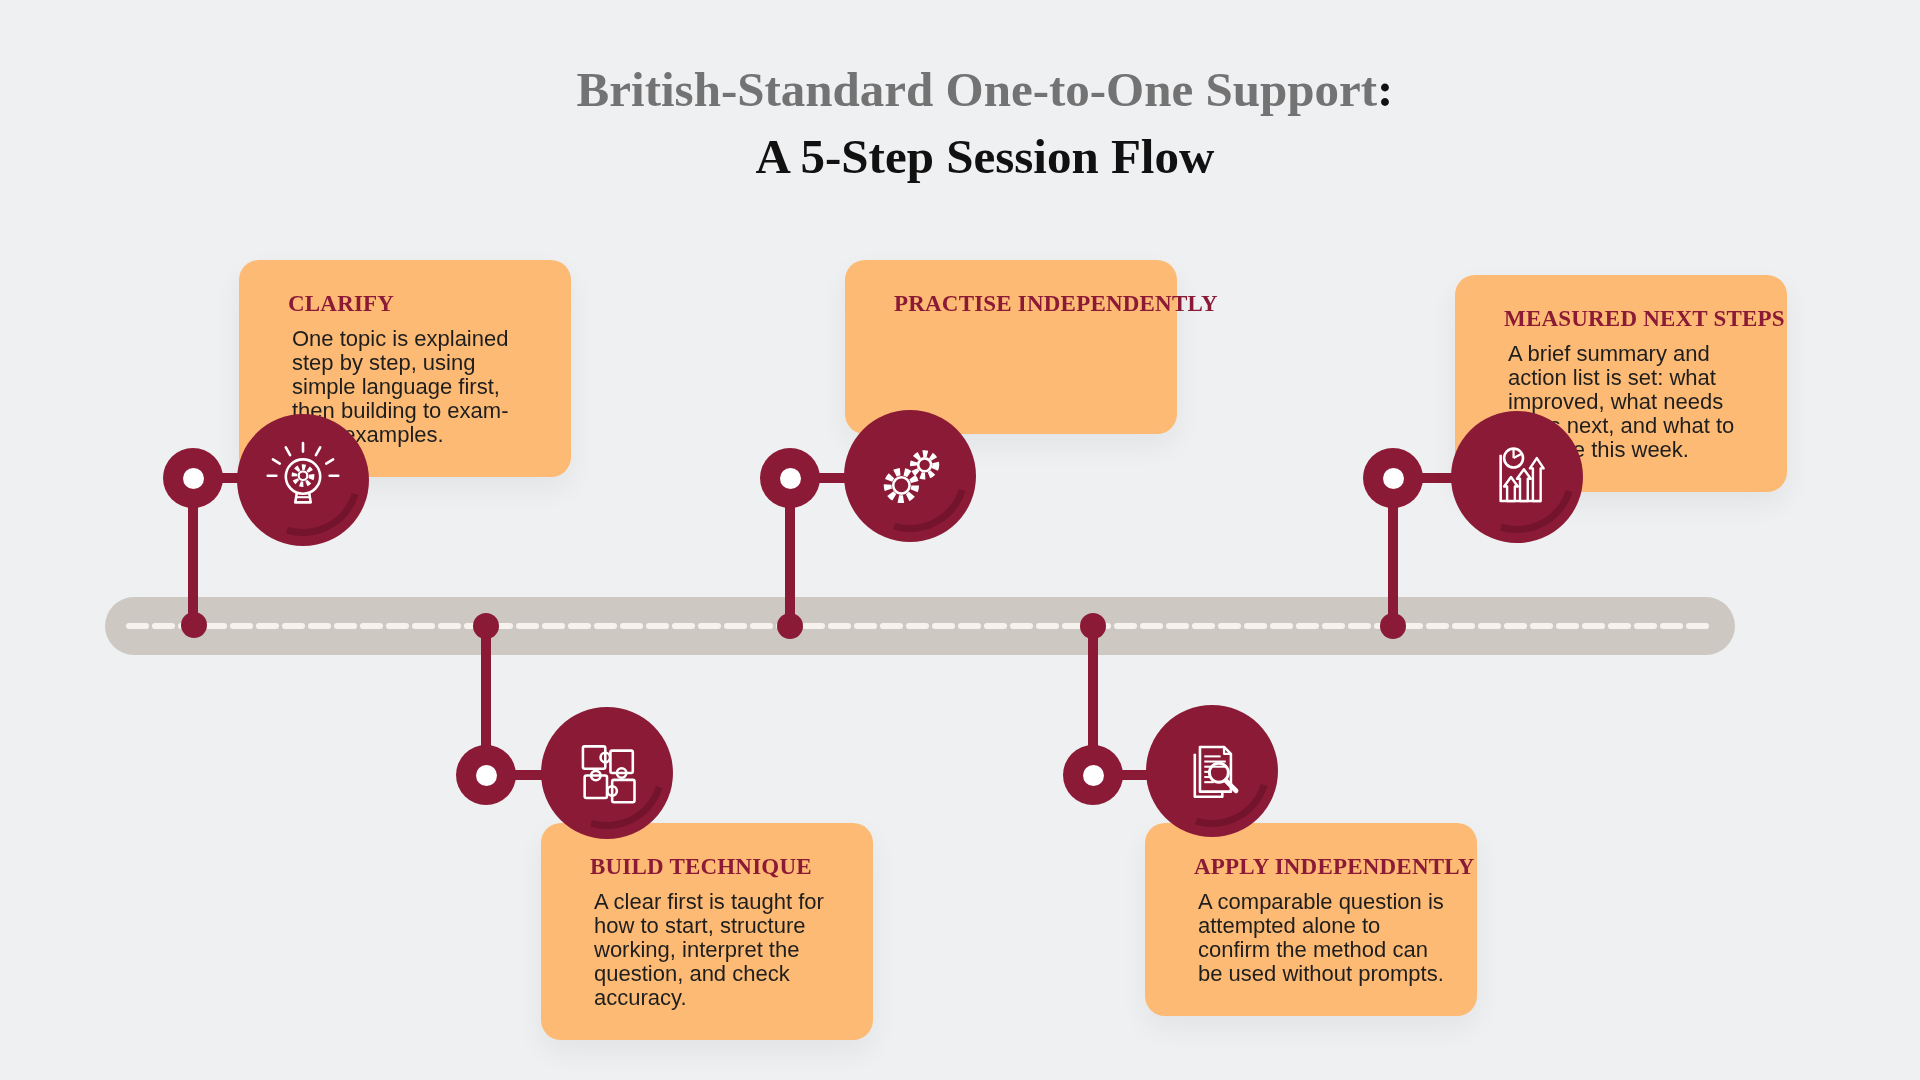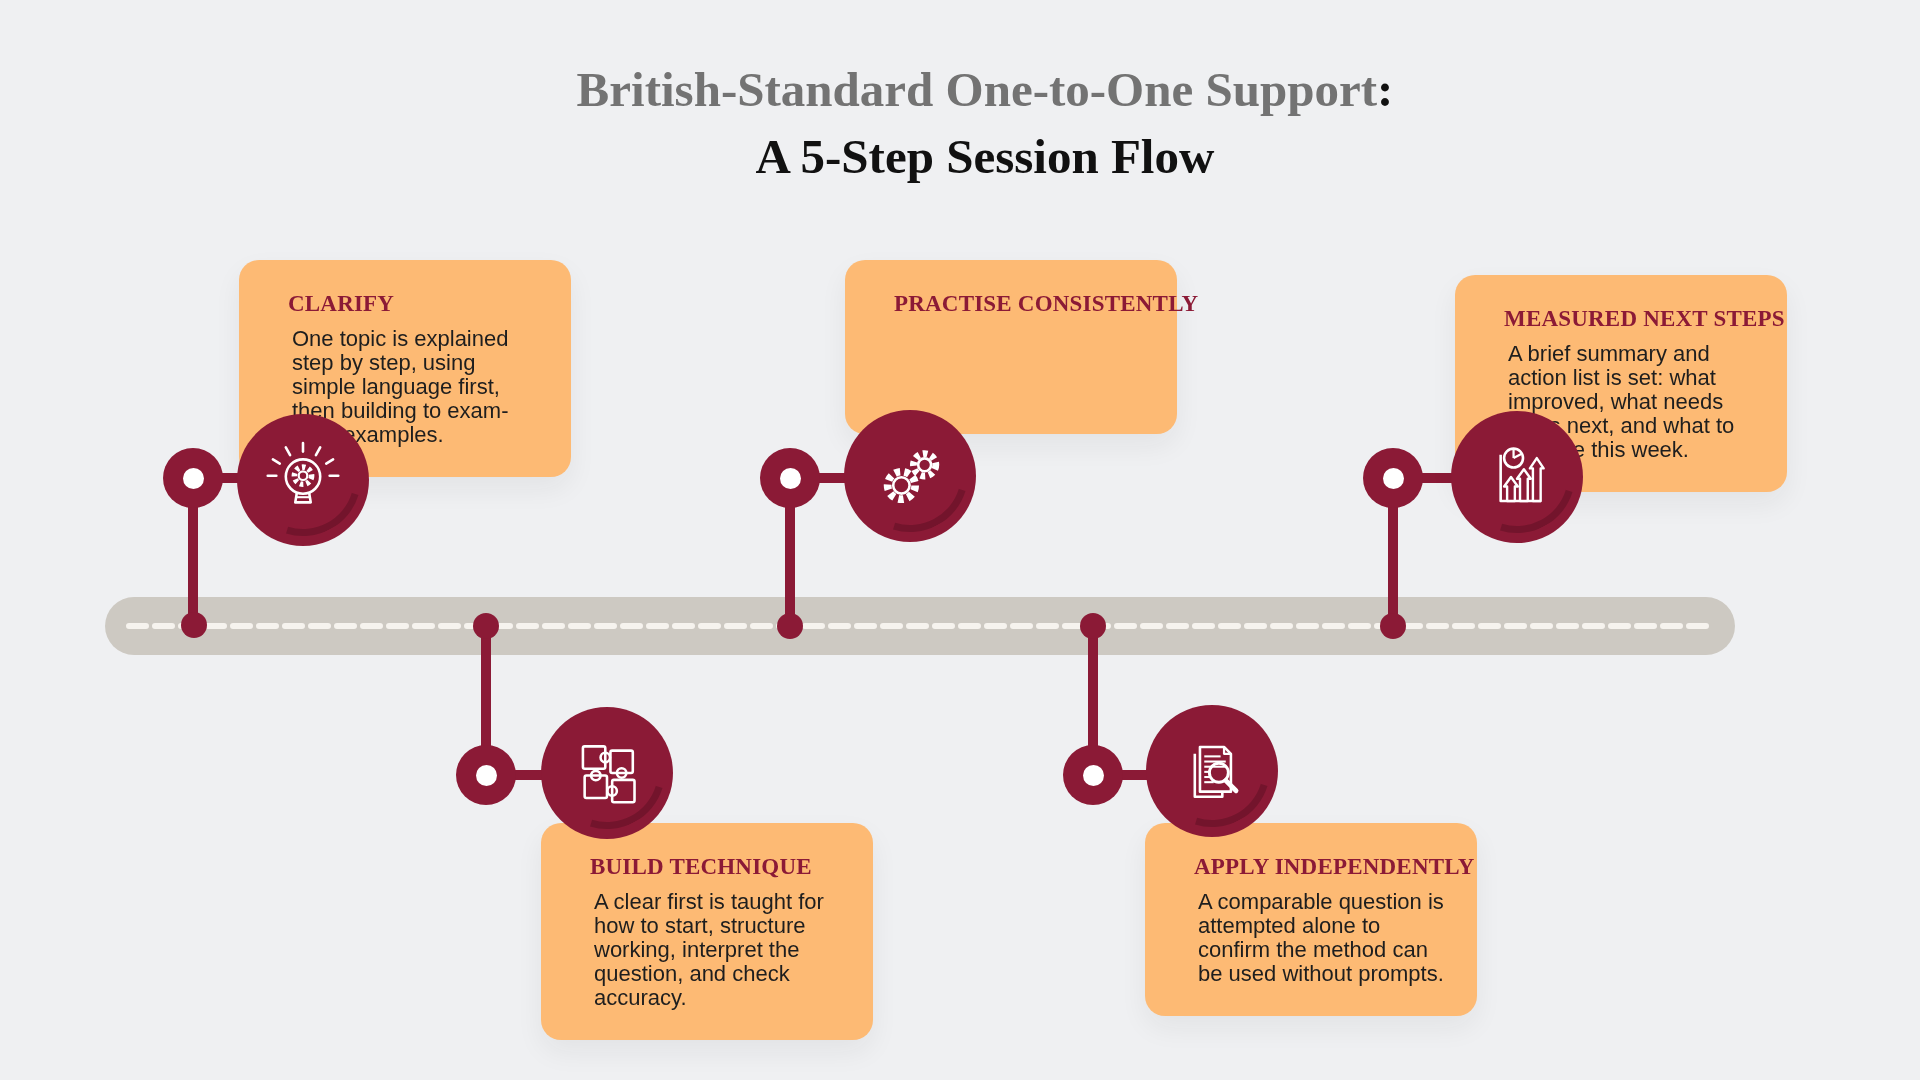--- a/index.html
+++ b/index.html
@@ -158,21 +158,21 @@
       <circle cx="37" cy="53" r="5.5" stroke-width="3"></circle>
       <rect x="56" y="58" width="26" height="26" rx="2" stroke-width="3"></rect>
       <circle cx="56" cy="71" r="5.5" stroke-width="3"></circle>
     </svg>
   </div>
 
   <div class="hline s3-hline"></div>
   <div class="vline s3-vline"></div>
   <div class="tdot s3-dot"></div>
   <div class="card s3-card">
-    <h2>PRACTISE CONSISTENTLY</h2>
+    <h2>PRACTISE INDEPENDENTLY</h2>
   </div>
   <div class="ring s3-ring">
       <span class="ring-dot"></span>
     </div>
   <div class="icon-circle s3-circle">
     <svg width="86" height="86" viewBox="0 0 100 100" fill="none" stroke="#ffffff">
       <circle cx="40" cy="61" r="16" stroke-width="9" stroke-dasharray="6.2 5"></circle>
       <circle cx="40" cy="61" r="9.5" stroke-width="3"></circle>
       <circle cx="67" cy="37" r="13" stroke-width="8" stroke-dasharray="5.4 4.4"></circle>
       <circle cx="67" cy="37" r="7.5" stroke-width="3"></circle>

